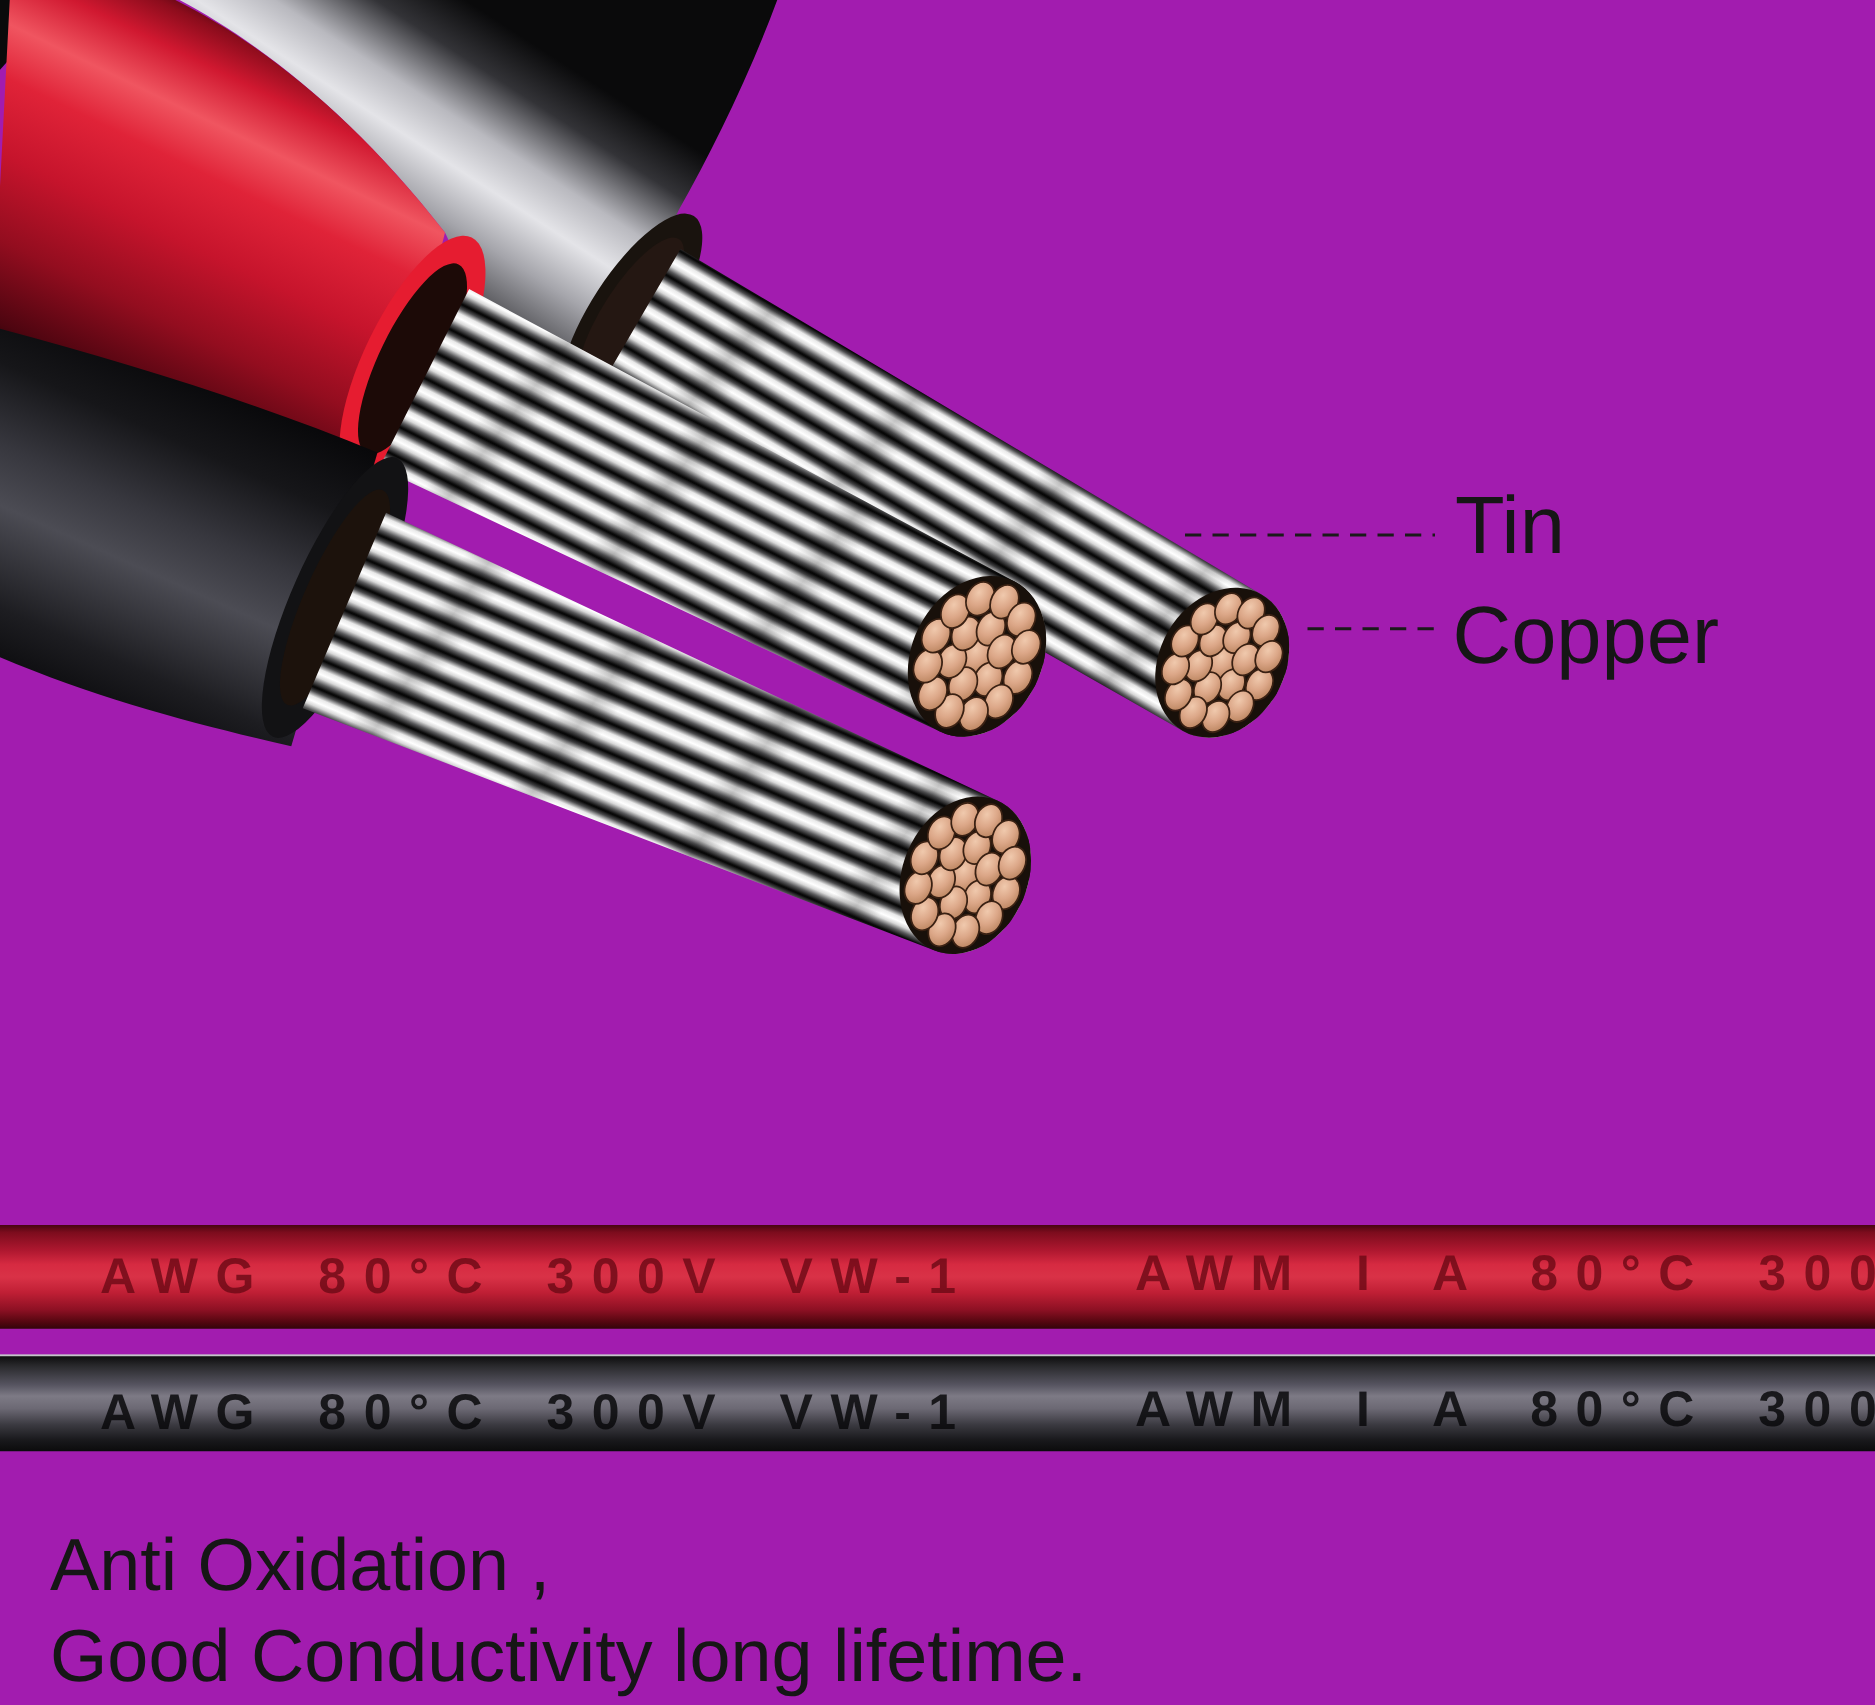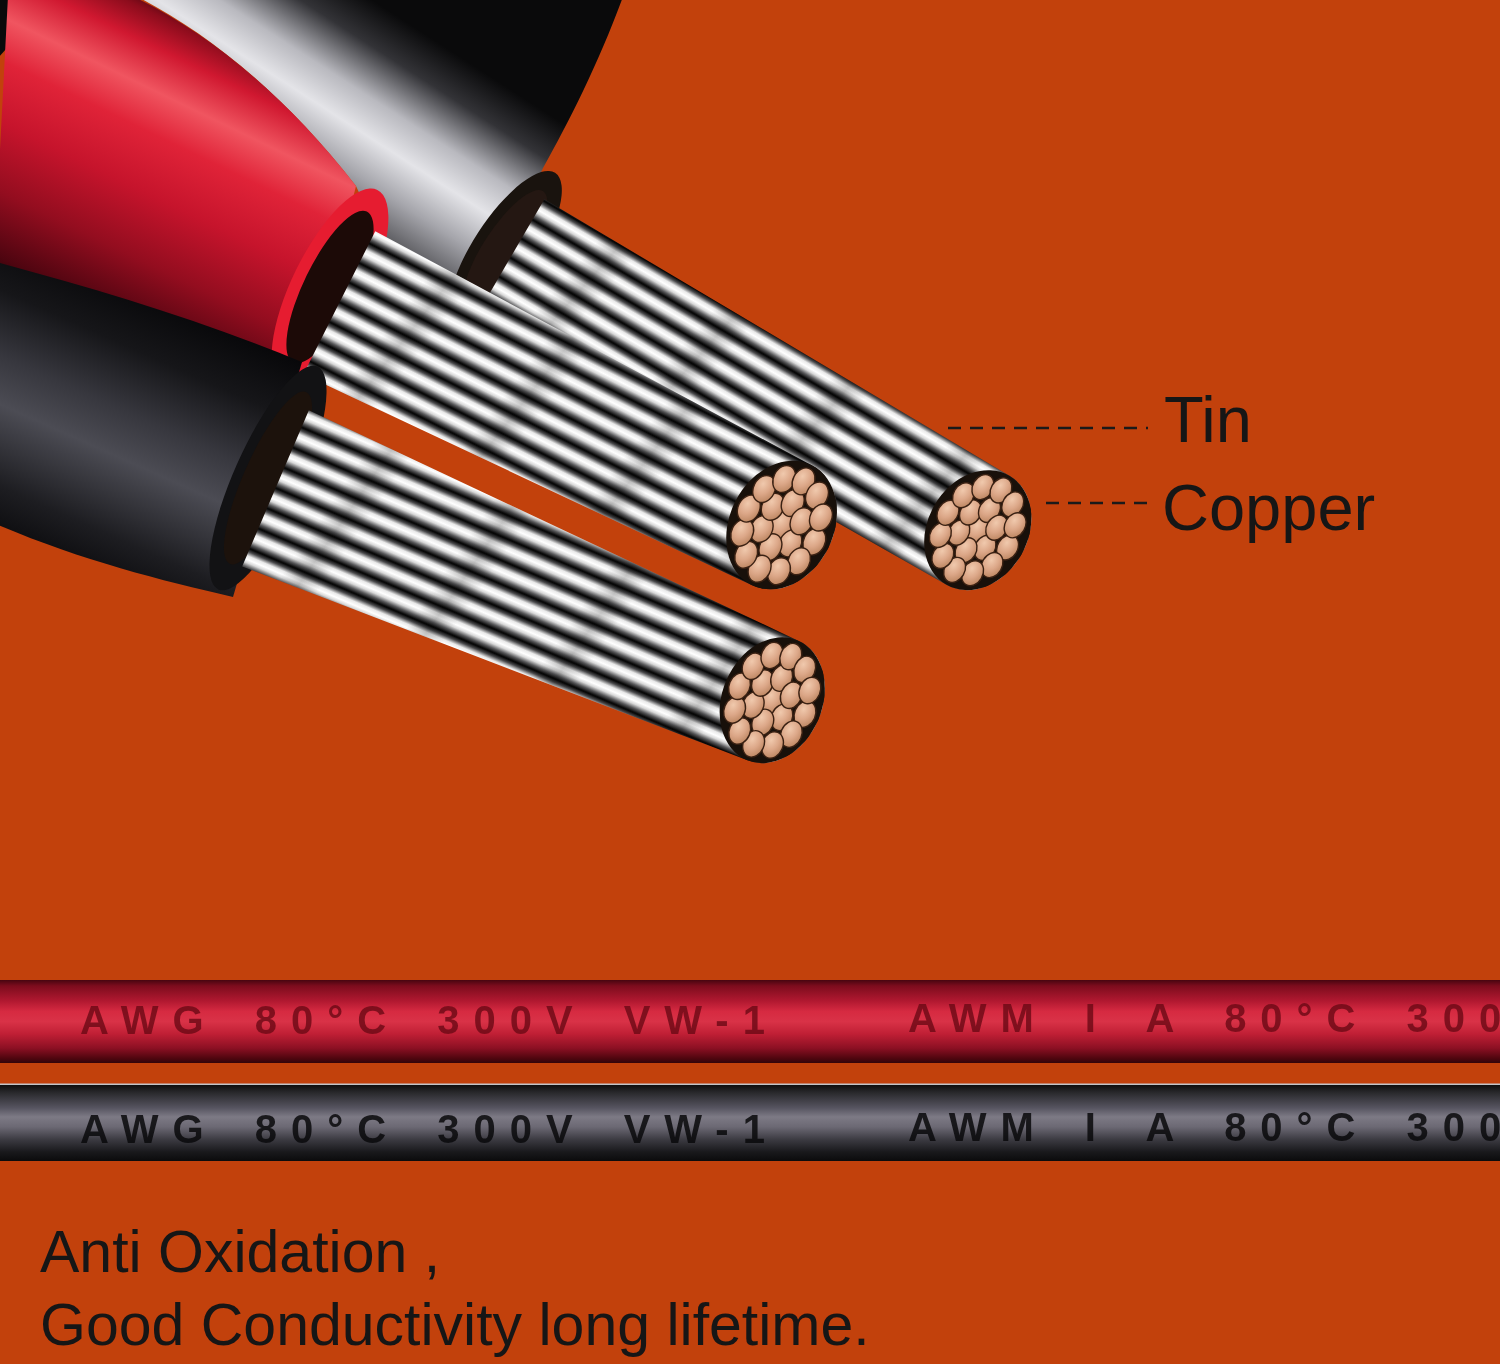--- a/index.html
+++ b/index.html
@@ -1,16 +1,16 @@
 <!DOCTYPE html>
 <html><head>
 <meta charset="utf-8">
 <style>
   html,body{margin:0;padding:0;background:#ffffff;}
-  .stage{position:relative;width:1500px;height:1364px;background:#c2410c;overflow:hidden;}
+  .stage{position:relative;width:1500px;height:1364px;background:#a21caf;overflow:hidden;}
   svg{display:block;}
   text{font-family:"Liberation Sans", sans-serif;}
   .callout-text{font-size:65px;fill:#161616;font-weight:400;}
   .print-text{font-size:40px;letter-spacing:14px;word-spacing:12px;font-weight:700;}
   .print-red{fill:#6b0915;opacity:0.8;}
   .print-black{fill:#09090b;opacity:0.85;}
   .caption-text{font-size:59px;fill:#161616;font-weight:400;letter-spacing:0px;}
 </style>
 </head>
 <body>

